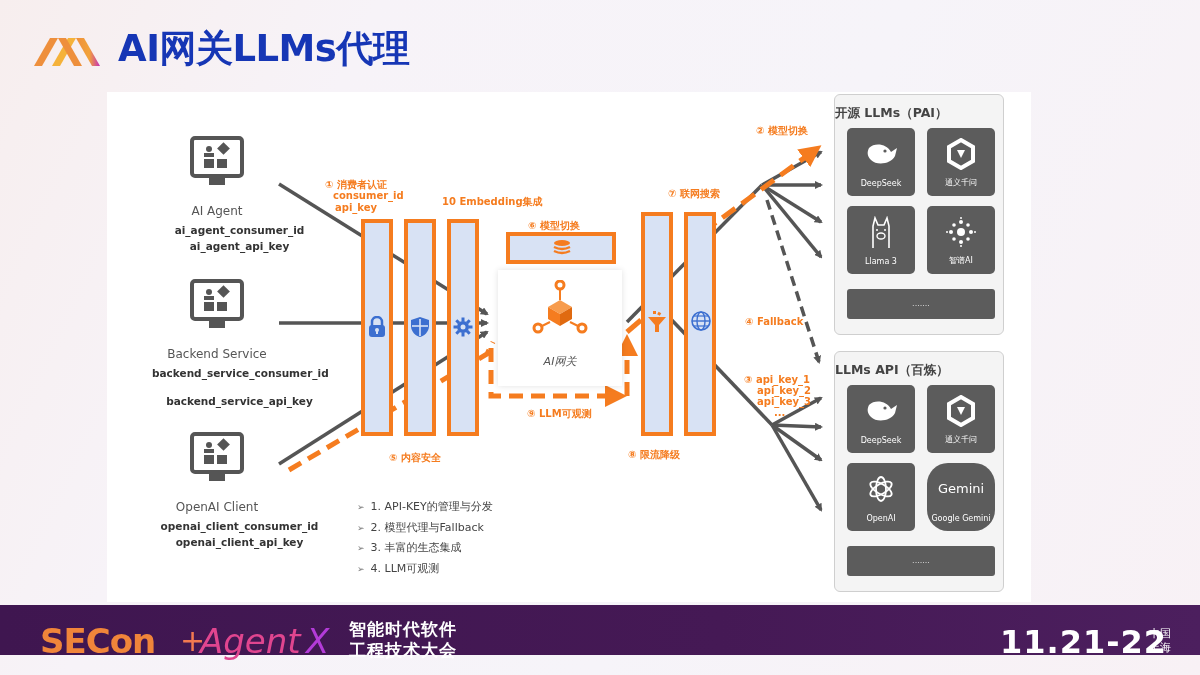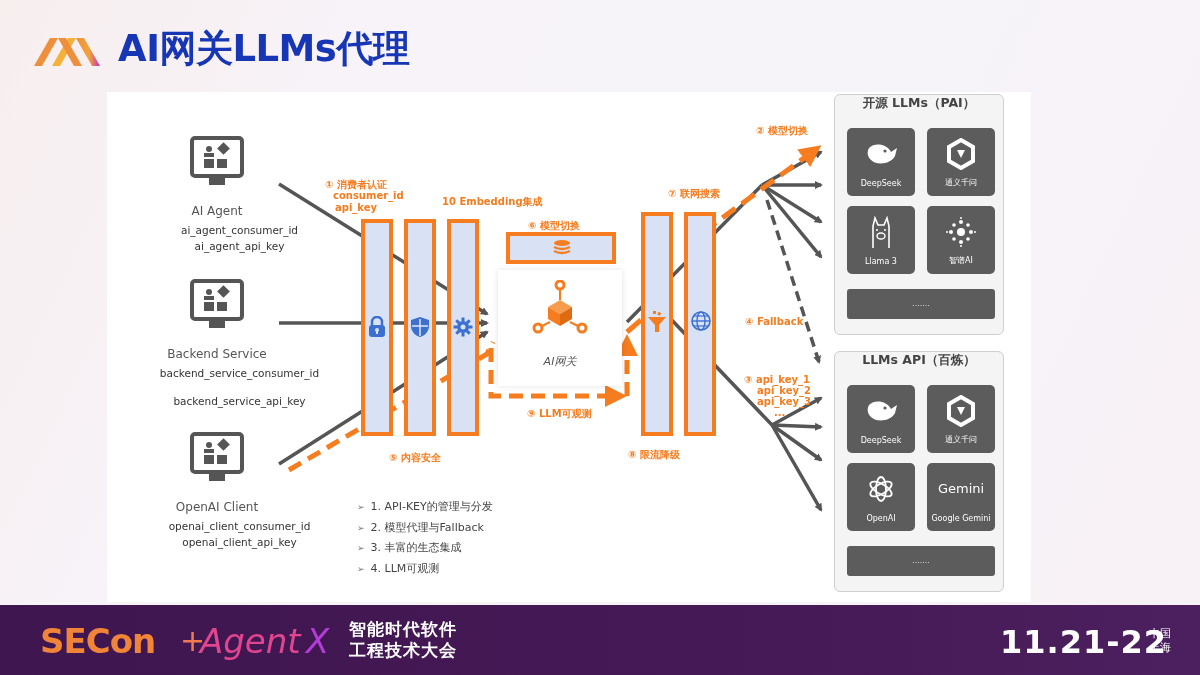--- a/index.html
+++ b/index.html
@@ -18,53 +18,53 @@
   }
   .canvas {
     position: absolute; left: 107px; top: 92px; width: 924px; height: 510px;
     background: #ffffff;
   }
   .canvas svg { position: absolute; left: 0; top: 0; }
   .abs { position: absolute; }
   .client { position: absolute; width: 220px; text-align: center; }
   .client .monitor { margin: 0 auto; width: 54px; height: 52px; position: relative; }
   .client-name { font-size: 12px; color: #555; margin-top: 12px; }
-  .client-cred { font-size: 10.5px; font-weight: normal; color: #333; margin-top: 4px; line-height: 16px; padding-left: 45px; }
+  .client-cred { font-size: 10.5px; font-weight: bold; color: #333; margin-top: 4px; line-height: 16px; padding-left: 45px; }
   .olabel { position: absolute; color: #f57c1f; font-weight: bold; font-size: 10px; line-height: 12px; white-space: nowrap; }
   .gateway {
     position: absolute; left: 391px; top: 178px; width: 124px; height: 116px;
     background: #fff; box-shadow: 0 0 6px rgba(0,0,0,0.12); font-style: italic;
   }
   .gateway-label { position: absolute; left: 0; width: 100%; top: 84px; text-align: center; font-size: 11px; color: #555; }
   .cache-box {
     position: absolute; left: 399px; top: 140px; width: 110px; height: 32px;
     background: #d8e2f4; border: 4px solid #f57c1f;
   }
   .pillar {
     position: absolute; width: 32px; background: #d8e2f4; border: 4px solid #f57c1f;
   }
   .features { position: absolute; left: 250px; top: 405px; font-size: 11px; color: #444; line-height: 20.5px; }
   .features .arrow { color: #777; margin-right: 6px; font-size: 9px; }
   .panel {
     position: absolute; width: 170px; background: #f4f4f4; border: 1px solid #cfcfcf;
     border-radius: 6px;
   }
-  .panel-title { text-align: center; font-weight: bold; font-size: 12.5px; color: #444; }
+  .panel-title { text-align: left; font-weight: bold; font-size: 12.5px; color: #444; margin-top: 10px; }
   .tile {
     position: absolute; width: 68px; height: 68px; background: #5c5c5c; border-radius: 5px;
     color: #fff; text-align: center;
   }
   .tile .tile-label { position: absolute; left: 0; width: 100%; bottom: 8px; font-size: 8px; }
   .tile .tile-icon { position: absolute; left: 0; width: 100%; top: 10px; height: 32px; }
   .more-bar {
     position: absolute; left: 12px; width: 148px; height: 30px; background: #5c5c5c; border-radius: 3px;
     color: #ddd; font-size: 8px; text-align: center; line-height: 30px;
   }
   .footer {
-    position: absolute; left: 0; top: 605px; width: 1200px; height: 70px;
+    position: absolute; left: 0; top: 605px; width: 1200px; height: 50px;
     background: linear-gradient(90deg, #3f1650 0%, #451955 60%, #4c1f5e 100%);
   }
   .brand { position: absolute; left: 40px; top: 16px; height: 40px; }
   .brand-secon {
     position: absolute; left: 0; top: 0; font-size: 34px; font-weight: bold; letter-spacing: -1px;
     color: #f0853a; font-family: "DejaVu Sans", sans-serif;
   }
   .brand-plus { position: absolute; left: 140px; top: 2px; font-size: 30px; color: #f27a50; }
   .brand-agent {
     position: absolute; left: 160px; top: 0px; font-size: 34px; font-style: italic;
@@ -339,21 +339,21 @@
     <div class="tile" style="left:12px; top:111px;">
       <svg class="tile-icon" viewBox="0 0 68 32">
         <g fill="none" stroke="#fff" stroke-width="1.8">
           <ellipse cx="34" cy="16" rx="5" ry="12"></ellipse>
           <ellipse cx="34" cy="16" rx="5" ry="12" transform="rotate(60 34 16)"></ellipse>
           <ellipse cx="34" cy="16" rx="5" ry="12" transform="rotate(120 34 16)"></ellipse>
         </g>
       </svg>
       <div class="tile-label">OpenAI</div>
     </div>
-    <div class="tile" style="left:92px; top:111px;">
+    <div class="tile" style="left:92px; top:111px;border-radius:21px;">
       <div class="tile-icon" style="font-size:13px; line-height:32px; color:#fff;">Gemini</div>
       <div class="tile-label">Google Gemini</div>
     </div>
     <div class="more-bar" style="top:194px;">.......</div>
   </div>
 </div>
 
 <div class="footer">
   <div class="brand">
     <span class="brand-secon">SECon</span>

